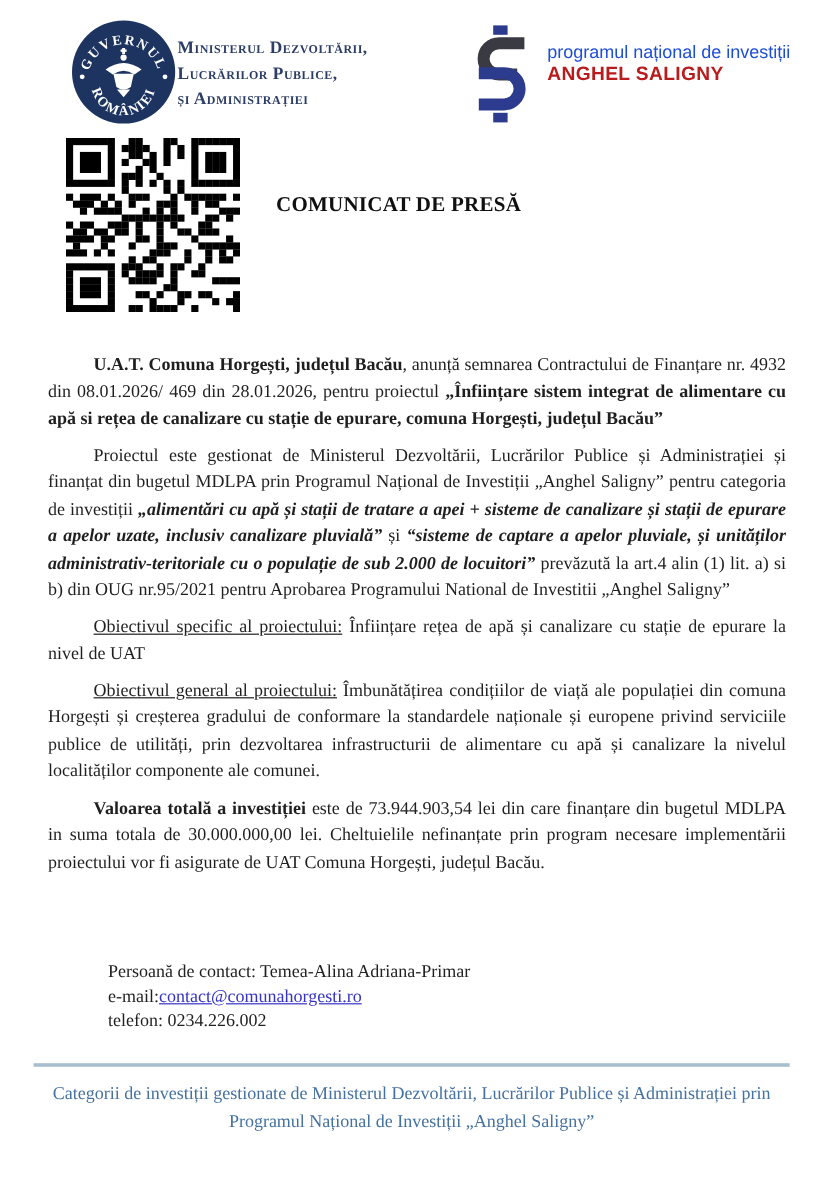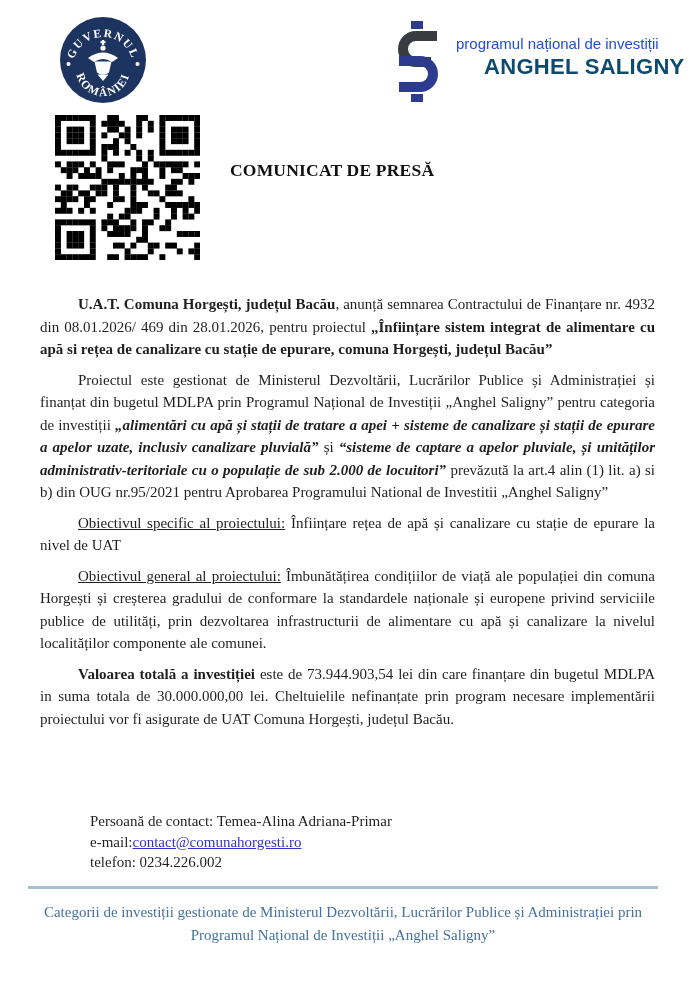--- a/index.html
+++ b/index.html
@@ -6,39 +6,39 @@
   .page{position:relative;width:696px;height:989px;background:#ffffff;overflow:hidden;
         font-family:"Liberation Serif",serif;color:#1f1f1f;}
 
   
   .seal-wrap{position:absolute;left:59px;top:16px;width:88px;height:88px;}
   .ministry{position:absolute;left:148px;top:30px;font-variant:small-caps;
             font-weight:600;color:#2d3e66;font-size:14.5px;line-height:21.5px;letter-spacing:.4px;}
   .sal-logo{position:absolute;left:386px;top:21px;width:64px;height:82px;}
   .sal-text{position:absolute;left:456px;top:35px;font-family:"Liberation Sans",sans-serif;}
   .tagline{font-size:15px;color:#1d4ed8;}
-  .progname{font-size:22px;font-weight:800;color:#0c4a6e;letter-spacing:.3px;margin-top:2px;margin-left:28px;}
+  .progname{font-size:16px;font-weight:800;color:#b91c1c;letter-spacing:.3px;margin-top:2px;}
 
   
   .qr-row{position:absolute;top:115px;left:0;right:0;display:flex;}
   .qr{margin-left:55px;width:145px;height:145px;}
   .titles{flex:1;text-align:left;margin-left:30px;padding-top:45px;}
   .title-main{font-size:17.5px;font-weight:700;color:#101010;letter-spacing:.2px;}
   .title-sub{font-size:17.5px;font-weight:700;color:#2a4f92;margin-top:19px;letter-spacing:.2px;}
 
   
   .body-text{position:absolute;top:293px;left:40px;right:41px;
              font-size:15px;line-height:22.5px;text-align:justify;}
   .body-text p{margin:0 0 8px;text-indent:38px;}
   .b{font-weight:700;}
   .i{font-style:italic;font-weight:bold;}
   .u{text-decoration:underline;}
 
   
-  .contact{position:absolute;top:800px;left:90px;font-size:15px;line-height:20.5px;margin-top:11px;}
+  .contact{position:absolute;top:800px;left:90px;font-size:15px;line-height:20.5px;}
   .contact a{color:#3533c4;text-decoration:underline;}
 
   
   .footer{position:absolute;left:28px;right:38px;top:886px;}
   .footer-line{height:3px;background:#a8bfce;}
   .footer-text{margin-top:12px;text-align:center;color:#44719f;font-size:15px;line-height:23px;}
 </style>
 </head>
 <body>
 
@@ -63,20 +63,25 @@
         <rect x="42.8" y="24" width="2.4" height="5"></rect>
         <rect x="41.5" y="25.2" width="5" height="2"></rect>
         <circle cx="44" cy="32" r="2.6"></circle>
         <path d="M29 42 Q44 31 59 42 L53 46 Q44 40 35 46 Z"></path>
         <path d="M35.5 45.5 h17 l-2.5 11 q-6 4.5 -12 0 Z"></path>
         <path d="M38.5 58.5 l5.5 6.5 5.5 -6.5 Z"></path>
       </g>
     </svg>
   </div>
 
+  <div class="ministry">
+    <div>Ministerul Dezvoltării,</div>
+    <div>Lucrărilor Publice,</div>
+    <div>și Administrației</div>
+  </div>
 
   <div class="sal-logo">
     <svg width="64" height="82" viewBox="0 0 64 82">
       <rect x="25" y="0" width="12" height="8" fill="#2c3b8e"></rect>
       <path d="M51 15 H30 A13 13 0 0 0 30 41 H45" fill="none" stroke="#3a3a42" stroke-width="10"></path>
       <path d="M13 40 H34 A13 13 0 0 1 34 66 H13" fill="none" stroke="#2c3b8e" stroke-width="10"></path>
       <rect x="25" y="73" width="12" height="8" fill="#2c3b8e"></rect>
     </svg>
   </div>
   <div class="sal-text">

